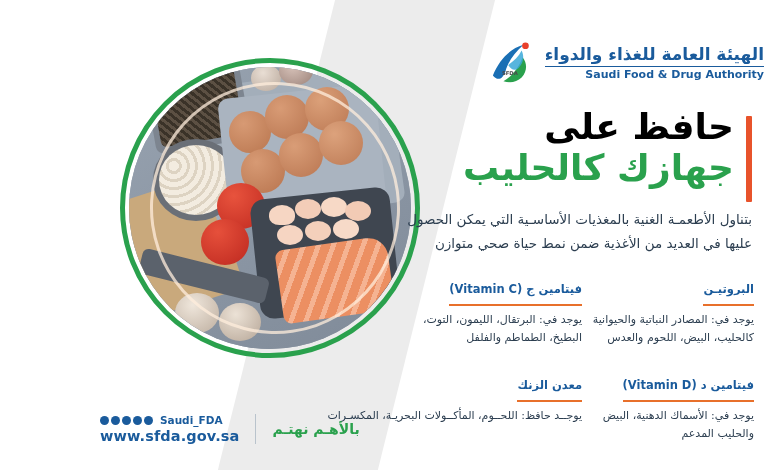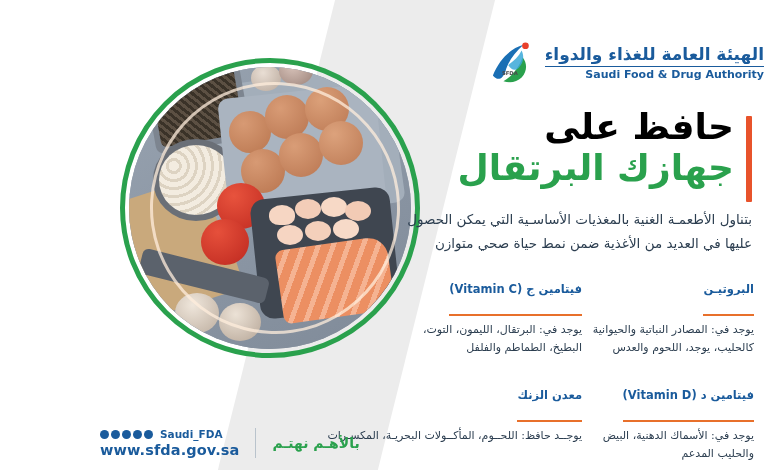--- a/index.html
+++ b/index.html
@@ -156,34 +156,34 @@
     box-sizing:border-box;
   }
   .cell.w-protein{width:172px;}
   .cell.w-vita{width:172px;}
   .cell.w-vitc{width:166px;}
   .cell.w-vitd{width:172px;}
   .cell.w-zinc{width:338px;}
   .cell-title{
     color:#1a5b9c;font-size:11.5px;font-weight:bold;
     display:inline-block;
-    padding-bottom:18px;
+    padding-bottom:8px;
     border-bottom:2px solid #e8702b;
     margin-bottom:5px;
     white-space:nowrap;
   }
   .cell-body{
     color:#2c3e50;font-size:11px;line-height:1.65;text-align:right;
   }
   .cell-body div{white-space:nowrap;}
   .row2{margin-top:27px;}
 
   
   .footer{
-    position:absolute;left:20px;bottom:12px;
+    position:absolute;left:20px;bottom:26px;
     display:flex;align-items:center;gap:10px;
     z-index:6;direction:ltr;
   }
   .social-line{
     display:flex;align-items:center;gap:2px;
   }
   .soc{
     width:9px;height:9px;border-radius:50%;
     background:#1a5b9c;display:inline-block;
     position:relative;
@@ -280,36 +280,36 @@
       <path d="M30 86 C48 76 62 58 70 36 C80 48 80 66 68 78 C58 88 44 90 30 86 Z" fill="#2aa14d"></path>
       <path d="M40 52 C52 44 62 34 68 22 C74 34 72 48 62 58 C54 66 46 62 40 52 Z" fill="#3aa8d8" opacity=".85"></path>
       <circle cx="76" cy="12" r="7" fill="#e8402b"></circle>
       <text x="60" y="72" font-family="DejaVu Sans, sans-serif" font-size="11" font-weight="bold" fill="#4a4a4a">SFDA</text>
     </svg>
   </div>
 
   <div class="headline">
     <div class="hl-bar"></div>
     <div class="hl-line1">حافظ على</div>
-    <div class="hl-line2">جهازك البرتقال</div>
+    <div class="hl-line2">جهازك كالحليب</div>
   </div>
 
   <div class="subhead">
     <div>بتناول الأطعمـة الغنية بالمغذيات الأساسـية التي يمكن الحصول</div>
     <div>عليها في العديد من الأغذية ضمن نمط حياة صحي متوازن</div>
   </div>
 
   <div class="grid">
 
     <div class="grid-row">
       <div class="cell w-protein">
         <div class="cell-title">البروتيـن</div>
         <div class="cell-body">
           <div>يوجد في: المصادر النباتية والحيوانية</div>
-          <div>كالحليب، يوجد، اللحوم والعدس</div>
+          <div>كالحليب، البيض، اللحوم والعدس</div>
         </div>
       </div>
 
 
       <div class="cell w-vitc">
         <div class="cell-title">فيتامين ج (Vitamin C)</div>
         <div class="cell-body">
           <div>يوجد في: البرتقال، الليمون، التوت،</div>
           <div>البطيخ، الطماطم والفلفل</div>
         </div>

